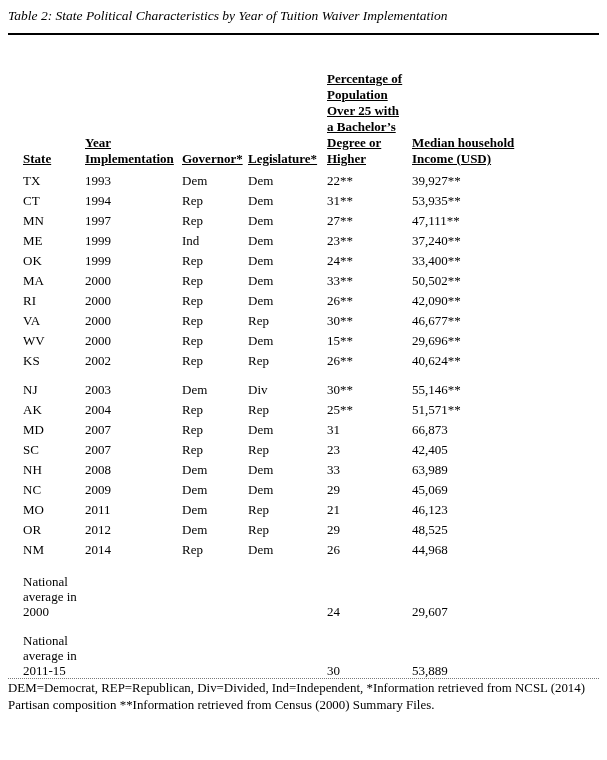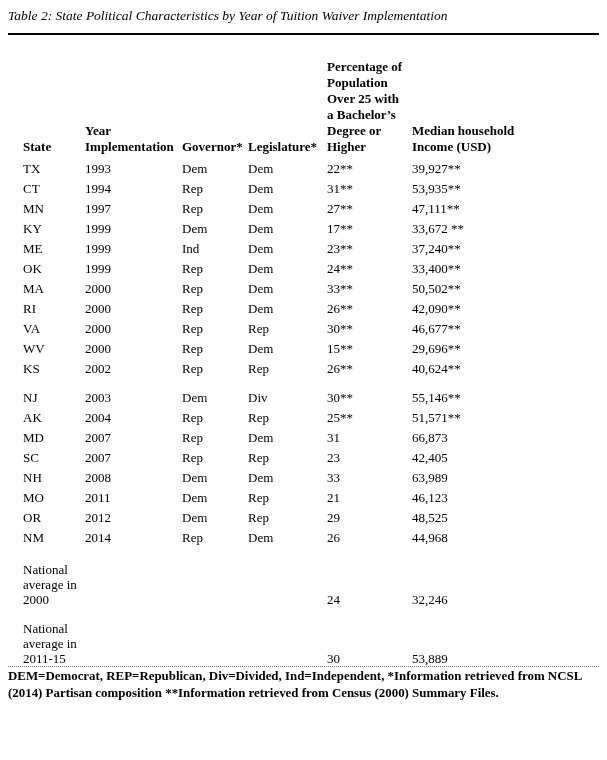--- a/index.html
+++ b/index.html
@@ -34,24 +34,25 @@
     border-collapse: collapse;
     table-layout: fixed;
     width: 576px;
     margin-left: 15px;
     font-size: 13px;
   }
   table.data-table th {
     font-weight: bold;
     text-align: left;
     vertical-align: bottom;
-    padding: 24px 0 4px 0;
+    padding: 36px 0 4px 0;
     line-height: 16px;
     white-space: pre;
     overflow: visible;
+    text-decoration: underline;
   }
   table.data-table td {
     padding: 0;
     height: 20px;
     line-height: 20px;
     vertical-align: bottom;
     white-space: pre;
     overflow: visible;
   }
   tr.multiline td {
@@ -63,21 +64,20 @@
   tr.spacer-md td { height: 12px; line-height: 12px; }
   .bottom-rule {
     border-top: 1px dotted #777;
     width: 100%;
     height: 0;
   }
   .footnote {
     font-size: 12.9px;
     line-height: 17px;
     padding-top: 1px;
-    font-weight: bold;
   }
 </style>
 </head>
 <body>
 
 <div class="page">
 
   <div class="title">Table 2: State Political Characteristics by Year of Tuition Waiver Implementation</div>
 
   <div class="top-rule"></div>
@@ -127,28 +127,20 @@
         </tr>
         <tr>
           <td>MN</td>
           <td>1997</td>
           <td>Rep</td>
           <td>Dem</td>
           <td>27**</td>
           <td>47,111**</td>
         </tr>
         <tr>
-          <td>KY</td>
-          <td>1999</td>
-          <td>Dem</td>
-          <td>Dem</td>
-          <td>17**</td>
-          <td>33,672 **</td>
-        </tr>
-        <tr>
           <td>ME</td>
           <td>1999</td>
           <td>Ind</td>
           <td>Dem</td>
           <td>23**</td>
           <td>37,240**</td>
         </tr>
         <tr>
           <td>OK</td>
           <td>1999</td>
@@ -232,20 +224,28 @@
           <td>23</td>
           <td>42,405</td>
         </tr>
         <tr>
           <td>NH</td>
           <td>2008</td>
           <td>Dem</td>
           <td>Dem</td>
           <td>33</td>
           <td>63,989</td>
+        </tr>
+        <tr>
+          <td>NC</td>
+          <td>2009</td>
+          <td>Dem</td>
+          <td>Dem</td>
+          <td>29</td>
+          <td>45,069</td>
         </tr>
         <tr>
           <td>MO</td>
           <td>2011</td>
           <td>Dem</td>
           <td>Rep</td>
           <td>21</td>
           <td>46,123</td>
         </tr>
         <tr>
@@ -268,21 +268,21 @@
           <td colspan="6"></td>
         </tr>
         <tr class="multiline">
           <td>National
 average in
 2000</td>
           <td></td>
           <td></td>
           <td></td>
           <td>24</td>
-          <td>32,246</td>
+          <td>29,607</td>
         </tr>
         <tr class="spacer-md">
           <td colspan="6"></td>
         </tr>
         <tr class="multiline">
           <td>National
 average in
 2011-15</td>
           <td></td>
           <td></td>

